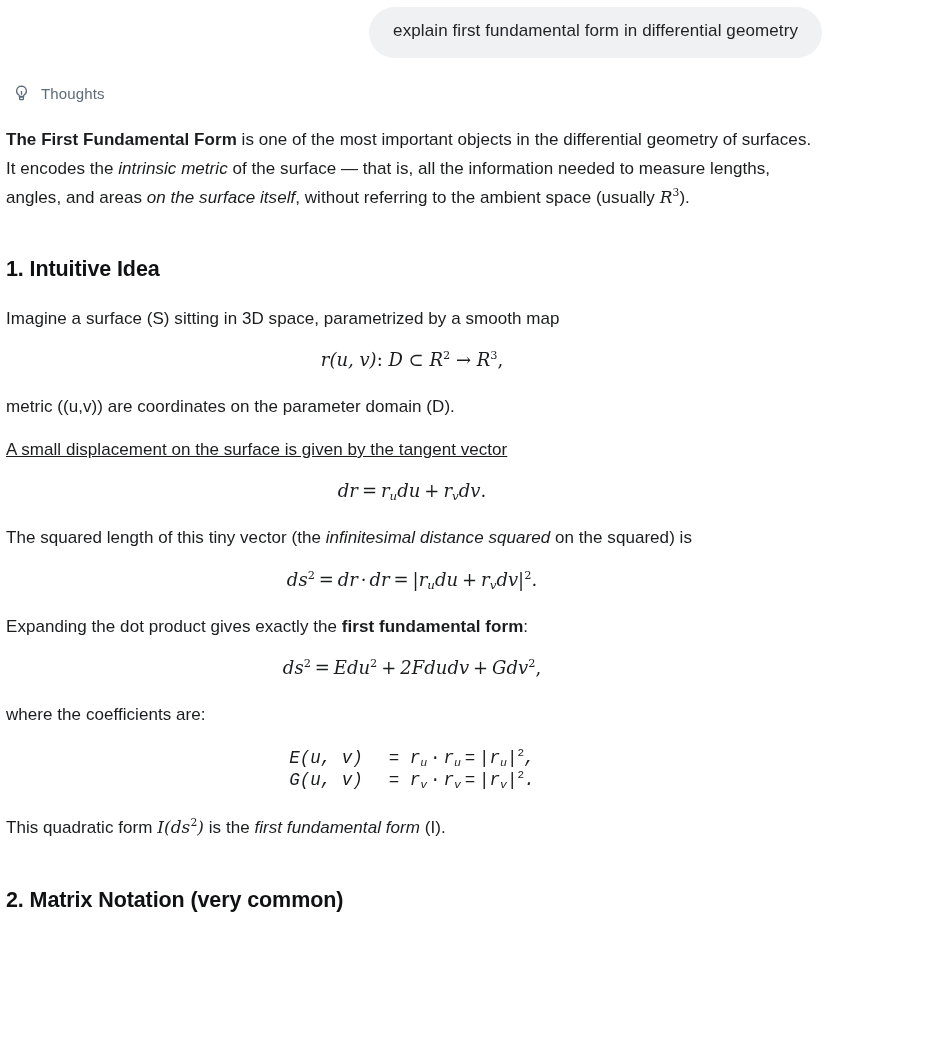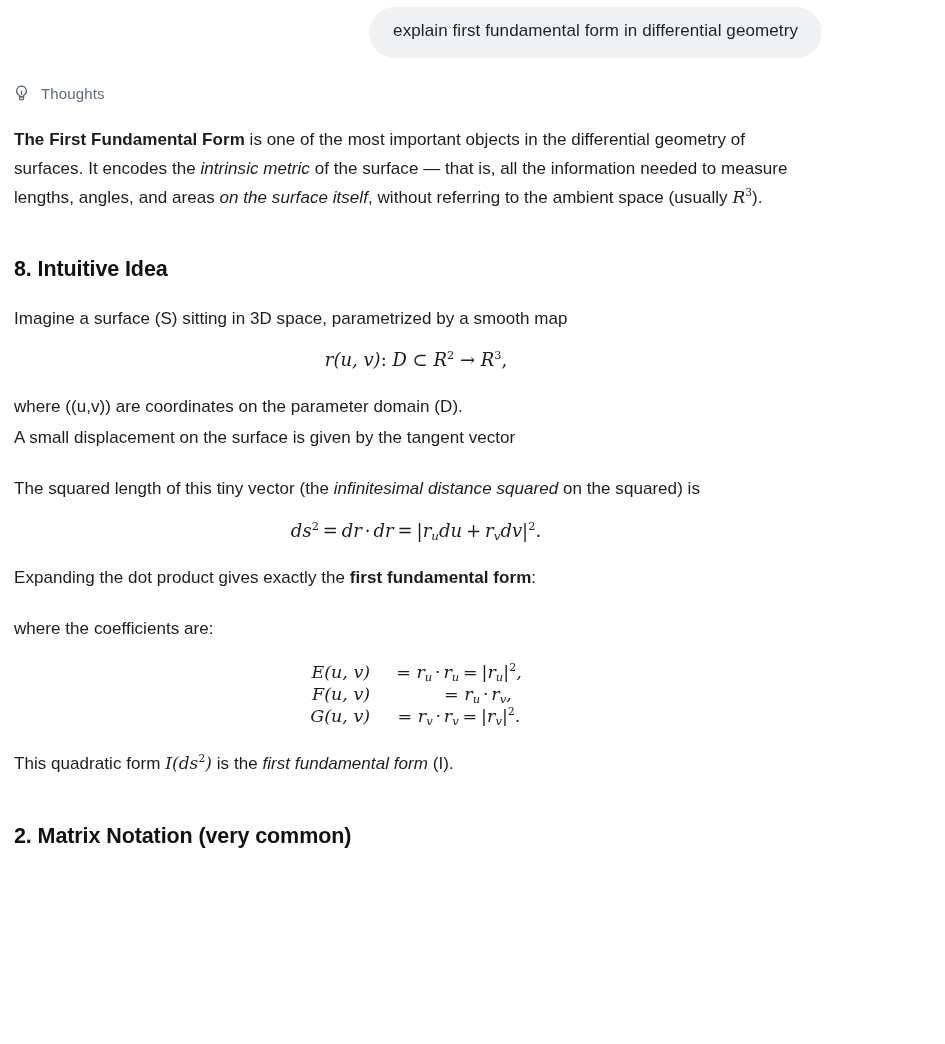--- a/index.html
+++ b/index.html
@@ -54,30 +54,30 @@
     display: block;
   }
   .thoughts-label {
     font-size: 15px;
     color: #5d6b7a;
     letter-spacing: 0.15px;
   }
 
   
   .content {
-    padding: 0 10px 0 14px;
+    padding: 0 10px 0 6px;
   }
   p.para {
     font-size: 17px;
     line-height: 1.72;
     margin: 22px 0 0 0;
     color: #1a1c1e;
     letter-spacing: 0.05px;
   }
-  p.para.tight { margin-top: 2px; }
+  p.para.tight { margin-top: 14px; text-decoration: underline; }
 
   h2.section {
     font-size: 21.5px;
     font-weight: bold;
     margin: 44px 0 0 0;
     letter-spacing: -0.1px;
     color: #0f1113;
   }
   h2.section.last {
     margin-top: 46px;
@@ -126,20 +126,21 @@
     display: flex;
     justify-content: center;
   }
   .aligned table {
     border-collapse: collapse;
     font-size: 17.5px;
   }
   .aligned td {
     padding: 1px 0;
     white-space: nowrap;
+    font-family: Liberation Mono, monospace;
   }
   .aligned td.lhs {
     text-align: right;
     padding-right: 26px;
   }
   .aligned td.rhs {
     text-align: center;
   }
   .aligned td.rhs.indent {
     padding-left: 38px;
@@ -162,60 +163,62 @@
     </svg>
     <span class="thoughts-label">Thoughts</span>
   </div>
 
   <div class="content">
 
     <p class="para">
       <b>The First Fundamental Form</b><span> is one of the most important objects in the differential geometry of surfaces. It encodes the </span><i>intrinsic metric</i><span> of the surface — that is, all the information needed to measure lengths, angles, and areas </span><i>on the surface itself</i><span>, without referring to the ambient space (usually </span><span class="math"><span>R</span><sup>3</sup></span><span>).</span>
     </p>
 
-    <h2 class="section">8. Intuitive Idea</h2>
+    <h2 class="section">1. Intuitive Idea</h2>
 
     <p class="para">Imagine a surface (S) sitting in 3D space, parametrized by a smooth map</p>
 
     <div class="display math">
       <span>r</span><span>(u, v)</span><span class="up">: </span><span>D</span><span class="up"> ⊂ </span><span>R</span><sup>2</sup><span class="up"> → </span><span>R</span><sup>3</sup><span class="up">,</span>
     </div>
 
-    <p class="para">where ((u,v)) are coordinates on the parameter domain (D).</p>
+    <p class="para">metric ((u,v)) are coordinates on the parameter domain (D).</p>
 
     <p class="para tight">A small displacement on the surface is given by the tangent vector</p>
 
+    <div class="display math">
+      <span>dr</span><span class="op">=</span><span>r</span><sub>u</sub><span>du</span><span class="op">+</span><span>r</span><sub>v</sub><span>dv</span><span class="up">.</span>
+    </div>
 
     <p class="para">
       <span>The squared length of this tiny vector (the </span><i>infinitesimal distance squared</i><span> on the squared) is</span>
     </p>
 
     <div class="display math">
       <span>ds</span><sup>2</sup><span class="op">=</span><span>dr</span><span class="dot">·</span><span>dr</span><span class="op">=</span><span class="bar">|</span><span>r</span><sub>u</sub><span>du</span><span class="op">+</span><span>r</span><sub>v</sub><span>dv</span><span class="bar">|</span><sup>2</sup><span class="up">.</span>
     </div>
 
     <p class="para">
       <span>Expanding the dot product gives exactly the </span><b>first fundamental form</b><span>:</span>
     </p>
 
+    <div class="display math">
+      <span>ds</span><sup>2</sup><span class="op">=</span><span>E</span><span>du</span><sup>2</sup><span class="op">+</span><span>2F</span><span>dudv</span><span class="op">+</span><span>G</span><span>dv</span><sup>2</sup><span class="up">,</span>
+    </div>
 
     <p class="para">where the coefficients are:</p>
 
     <div class="aligned">
       <table class="math">
         <tbody>
             <tr>
           <td class="lhs"><span>E</span><span>(u, v)</span></td>
           <td class="rhs"><span class="up">= </span><span>r</span><sub>u</sub><span class="dot">·</span><span>r</span><sub>u</sub><span class="op">=</span><span class="bar">|</span><span>r</span><sub>u</sub><span class="bar">|</span><sup>2</sup><span>,</span></td>
         </tr>
         <tr>
-          <td class="lhs"><span>F</span><span>(u, v)</span></td>
-          <td class="rhs indent"><span class="up">= </span><span>r</span><sub>u</sub><span class="dot">·</span><span>r</span><sub>v</sub><span>,</span></td>
-        </tr>
-        <tr>
           <td class="lhs"><span>G</span><span>(u, v)</span></td>
           <td class="rhs"><span class="up">= </span><span>r</span><sub>v</sub><span class="dot">·</span><span>r</span><sub>v</sub><span class="op">=</span><span class="bar">|</span><span>r</span><sub>v</sub><span class="bar">|</span><sup>2</sup><span>.</span></td>
         </tr>
       </tbody>
         </table>
     </div>
 
     <p class="para">
       <span>This quadratic form </span><span class="math"><span>I</span><span>(</span><span>ds</span><sup>2</sup><span>)</span></span><span> is the </span><i>first fundamental form</i><span> (I).</span>
     </p>

